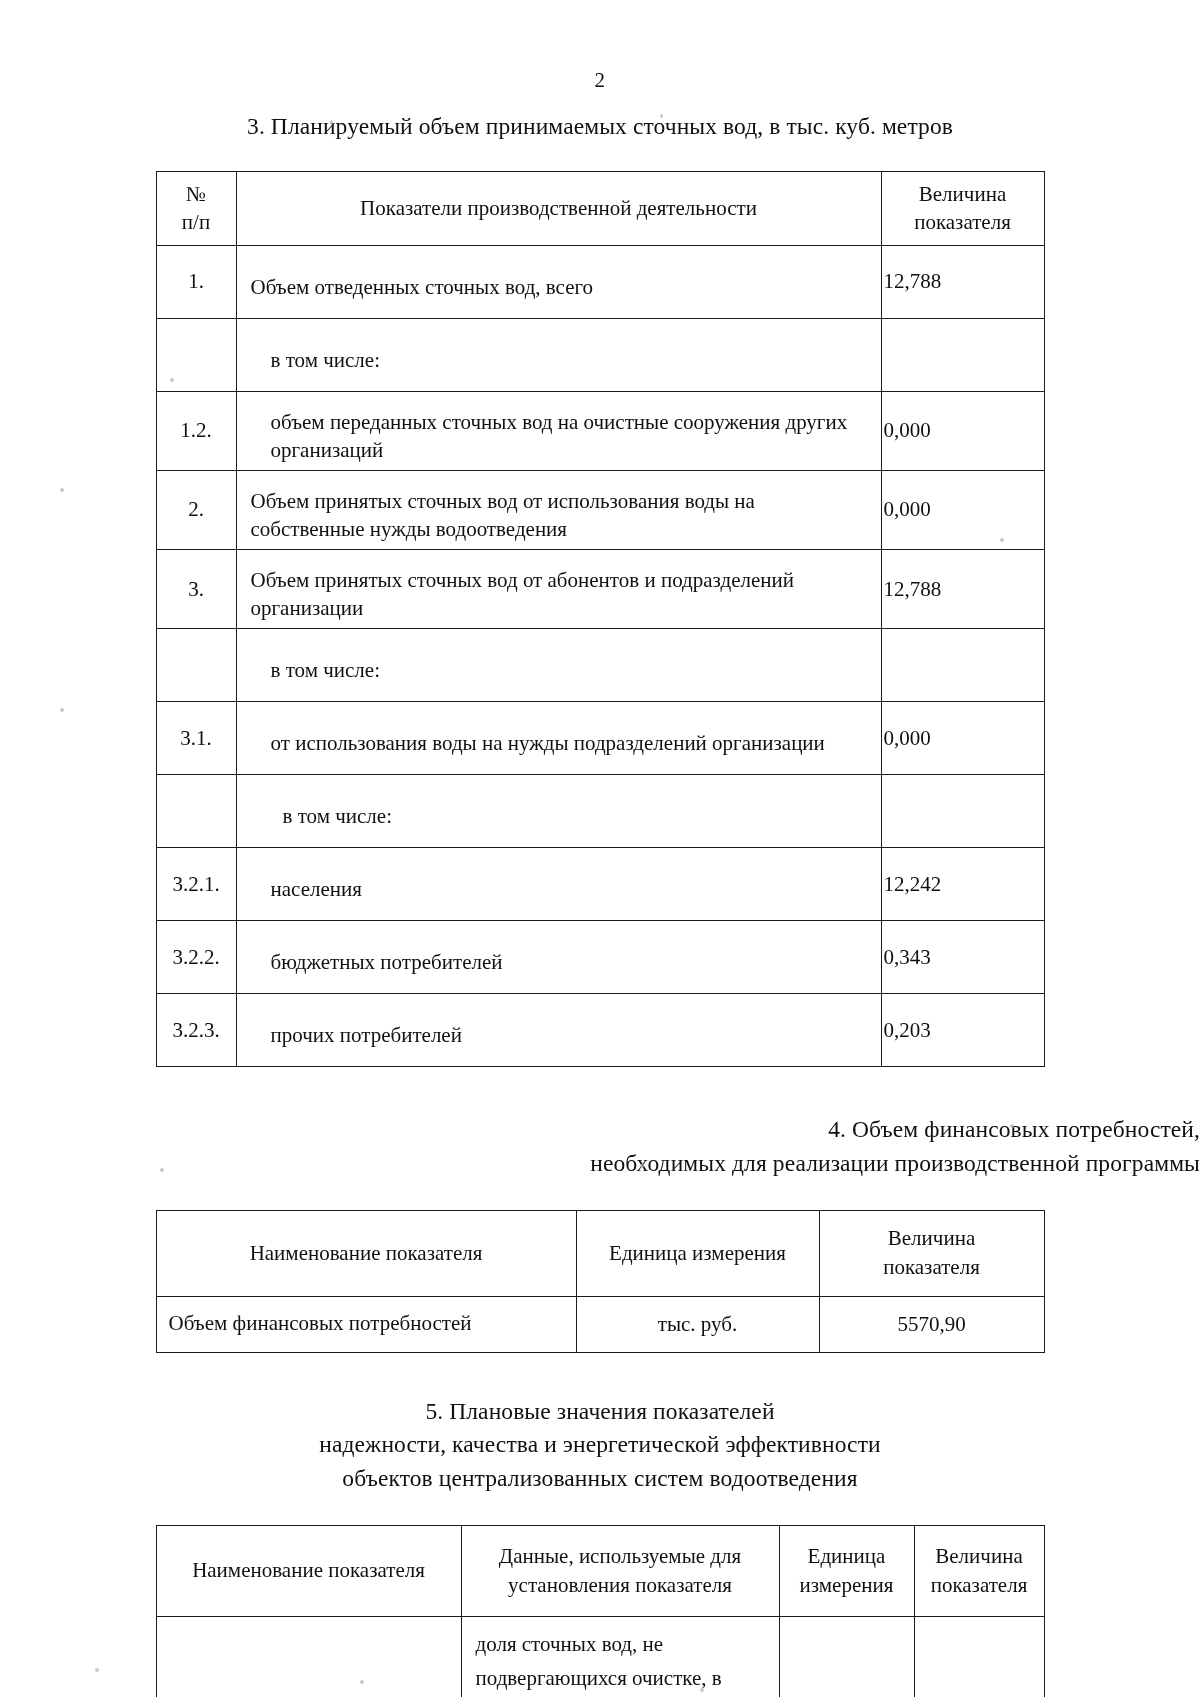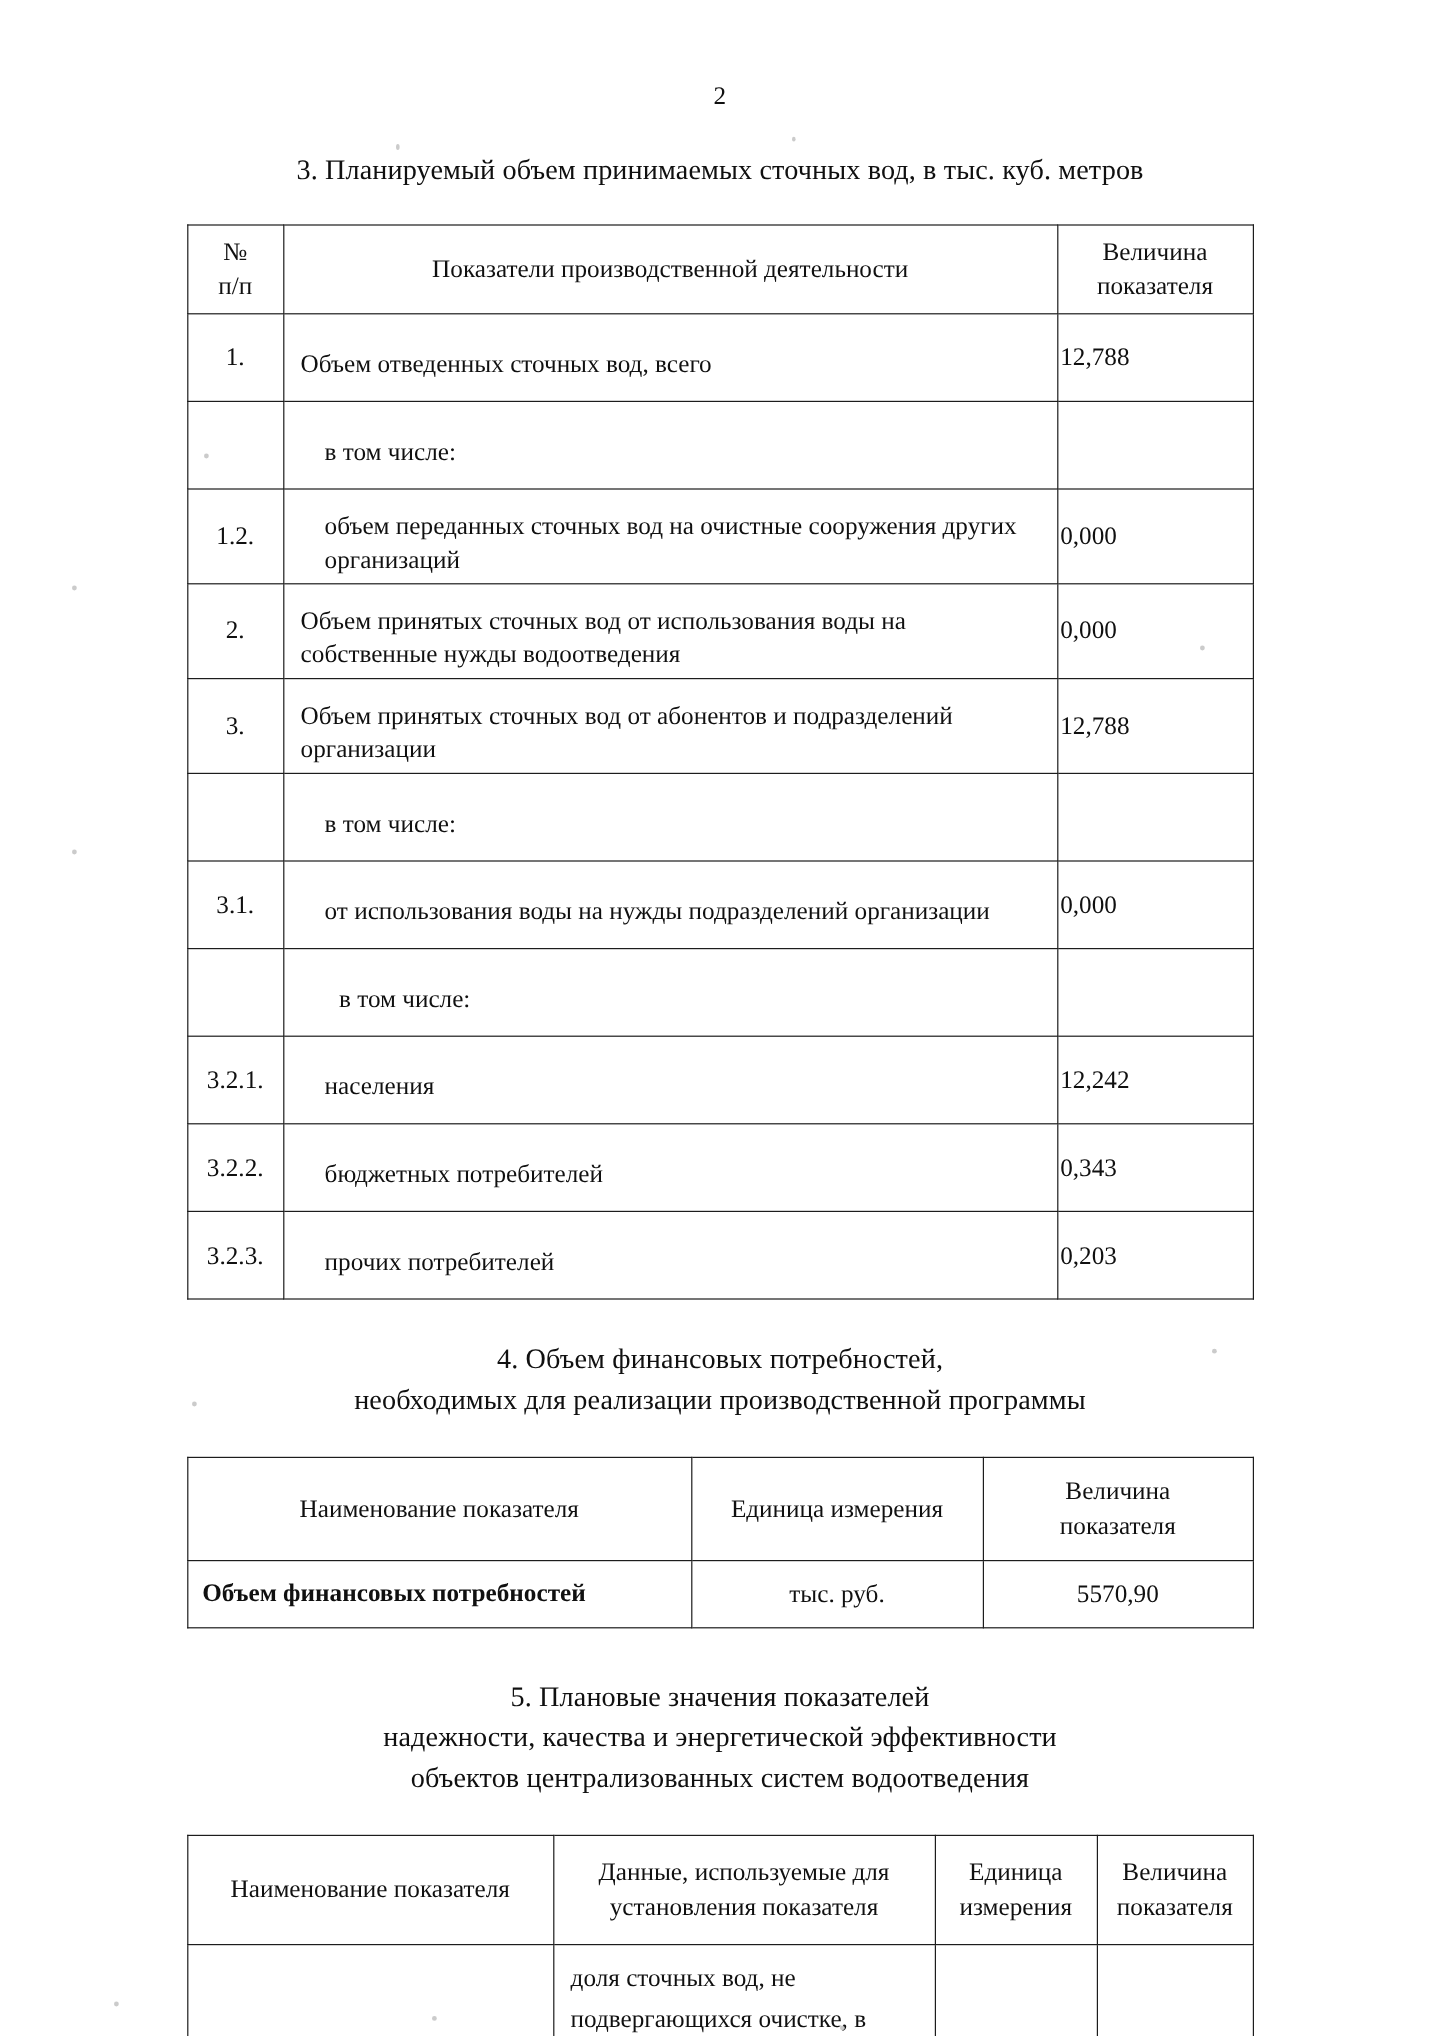--- a/index.html
+++ b/index.html
@@ -27,22 +27,22 @@
     font-size: 21px;
     margin-top: 68px;
     letter-spacing: .3px;
   }
   .heading {
     text-align: center;
     font-size: 23.5px;
     line-height: 1.42;
     letter-spacing: .1px;
   }
-  .h-sec3 { margin-top: 33px; }
-  .h-sec4 { margin-top: 34px; }
+  .h-sec3 { margin-top: 17px; }
+  .h-sec4 { margin-top: 46px; text-align: right; }
   .h-sec5 { margin-top: 42px; }
 
   table {
     border-collapse: collapse;
     table-layout: fixed;
     font-size: 21px;
     color: #101010;
   }
   table td, table th {
     border: 1.6px solid #1c1c1c;
@@ -64,21 +64,21 @@
   .t1 .name.indent2 { padding-left: 46px; }
   .t1 .val  { text-align: left; padding: 14px 2px; }
   .t1 .hdr  { text-align: center; padding: 8px 6px; line-height: 1.34; }
 
   
   .t2 { width: 888px; margin-top: 30px; }
   .t2 col.c-a { width: 420px; }
   .t2 col.c-b { width: 243px; }
   .t2 col.c-c { width: 225px; }
   .t2 .hdr { text-align: center; padding: 13px 8px; line-height: 1.4; height: 56px; }
-  .t2 .cell-l { text-align: left; padding: 8px 8px 9px 12px; height: 38px; font-weight: bold; }
+  .t2 .cell-l { text-align: left; padding: 8px 8px 9px 12px; height: 38px; }
   .t2 .cell-c { text-align: center; padding: 8px 5px; height: 38px; }
 
   
   .t3 { width: 888px; margin-top: 30px; }
   .t3 col.c-a { width: 305px; }
   .t3 col.c-b { width: 318px; }
   .t3 col.c-c { width: 135px; }
   .t3 col.c-d { width: 130px; }
   .t3 .hdr { text-align: center; padding: 12px 8px; line-height: 1.4; height: 66px; }
   .t3 .cell-l  { text-align: left; padding: 10px 6px 10px 12px; line-height: 1.58; }

